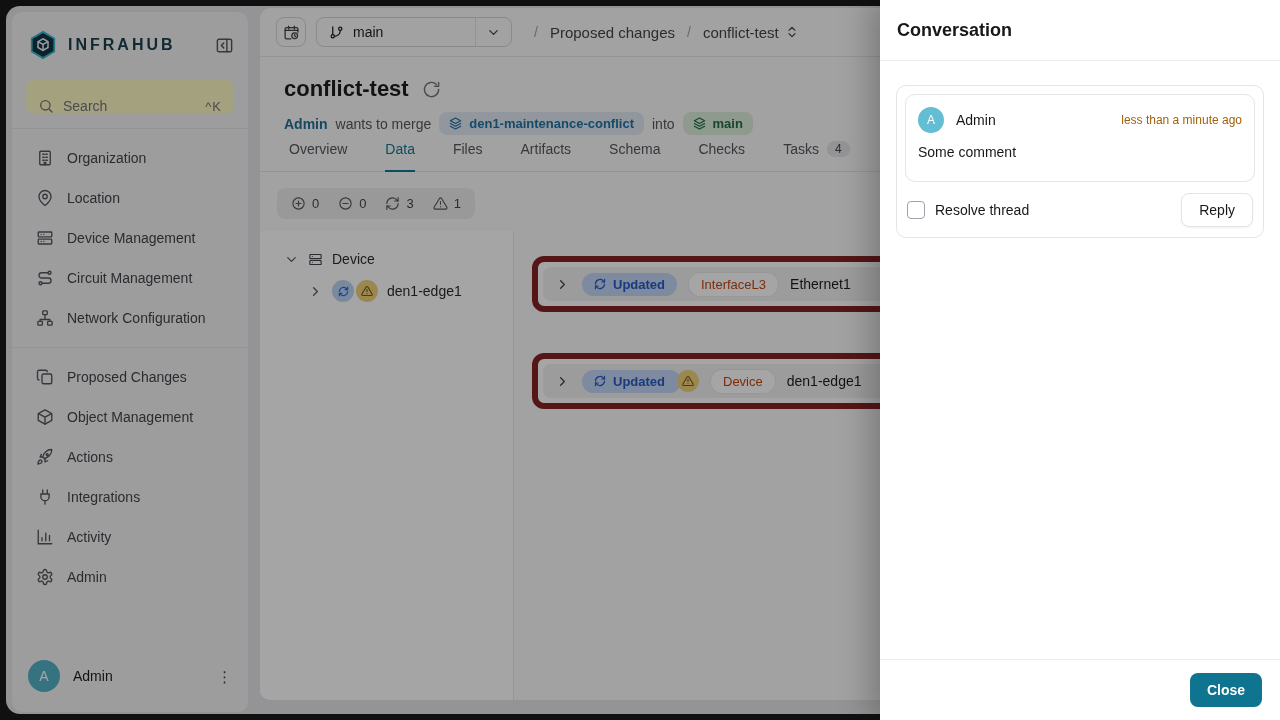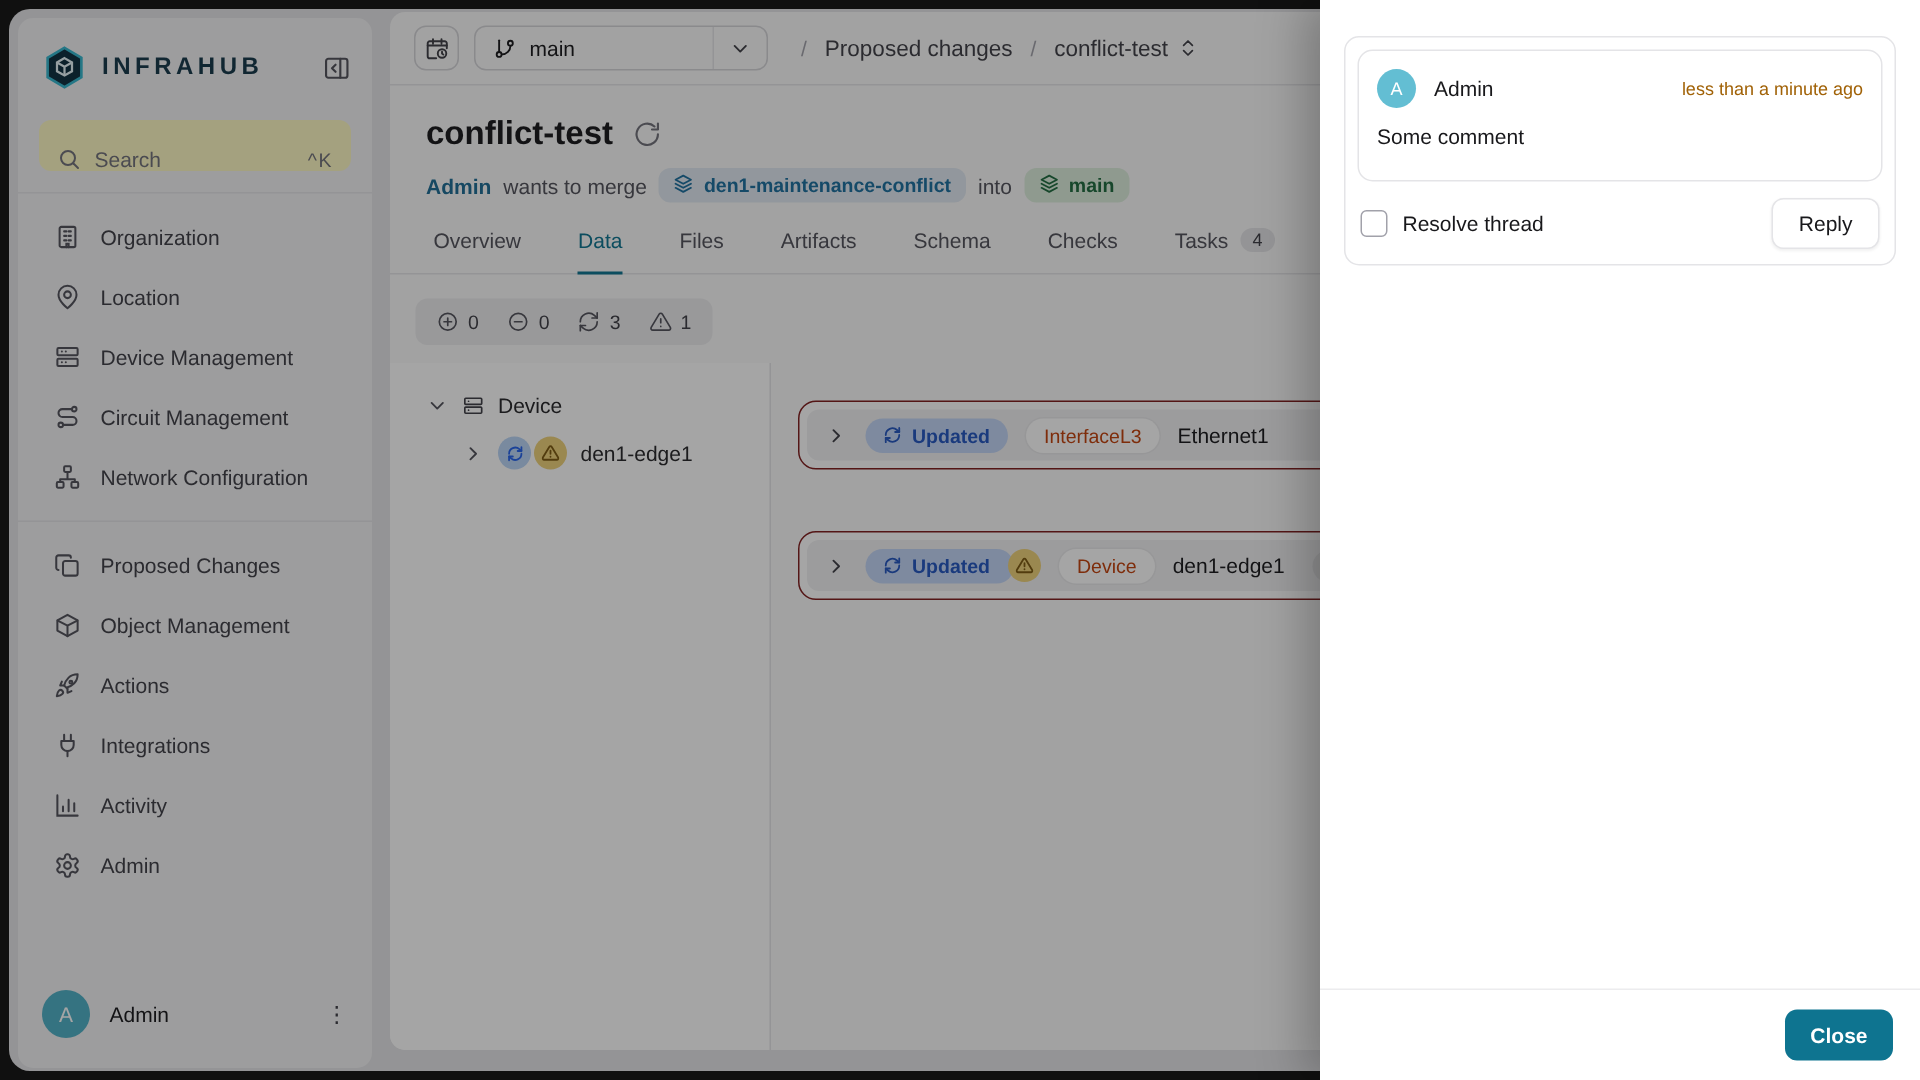--- a/index.html
+++ b/index.html
@@ -37,45 +37,45 @@
   .crumbs{display:flex;align-items:center;gap:12px;font-size:15px;color:#3f3f46;margin-left:12px}
   .slash{color:#a1a1aa;font-size:14px}
   .crumb-cur{display:flex;align-items:center;gap:6px;cursor:pointer}
 
   .page-head{padding:19px 24px 0;flex:none}
   .title-row{display:flex;align-items:center;gap:13px}
   .page-title{font-size:22px;font-weight:bold;color:#18181b}
   .refresh-btn{color:#71717a;background:none;border:none;cursor:pointer}
   .subtitle{margin-top:10px;display:flex;align-items:center;gap:8px;font-size:14px;color:#52525b}
   .author{color:#1d6d95;font-weight:bold}
-  .branch-badge{display:inline-flex;align-items:flex-start;gap:7px;padding:4px 10px;border-radius:8px;font-weight:bold;font-size:13px}
+  .branch-badge{display:inline-flex;align-items:center;gap:7px;padding:4px 10px;border-radius:8px;font-weight:bold;font-size:13px}
   .branch-badge.src{background:#e1e9f2;color:#1c6f9f}
   .branch-badge.dst{background:#ddeedd;color:#1f6b3f}
 
-  .tabs{display:flex;align-items:flex-end;gap:38px;padding-left:29px;margin-top:17px;border-bottom:1px solid #e4e4e7;flex:none}
+  .tabs{display:flex;align-items:flex-end;gap:38px;padding-left:29px;margin-top:6px;border-bottom:1px solid #e4e4e7;flex:none}
   .tab{font-size:14px;color:#52525b;padding-bottom:13px;display:flex;gap:8px;align-items:center;cursor:pointer;border-bottom:2px solid transparent;margin-bottom:-1px}
   .tab.active{color:#0e7490;border-bottom-color:#0e7490}
   .tab-badge{background:#e4e4e7;border-radius:999px;padding:1px 8px;font-size:12px;color:#3f3f46}
 
   .statsbar-wrap{padding:16px 0 12px 17px;flex:none}
   .statsbar{display:inline-flex;gap:19px;background:#ececee;border-radius:8px;padding:8px 14px}
   .stat{display:flex;align-items:center;gap:6px;font-size:13px;color:#3f3f46}
   .stat svg{color:#52525b}
 
   .content{flex:1;display:flex;min-height:0}
   .tree{width:254px;background:#ffffff;border-right:1px solid #e4e4e7;padding-top:20px;flex:none}
   .tree-root{display:flex;align-items:center;gap:9px;padding-left:24px;font-size:14px;color:#27272a;cursor:pointer}
   .tree-child{display:flex;align-items:center;gap:9px;padding-left:48px;margin-top:13px;font-size:14px;color:#27272a;cursor:pointer}
   .badge-circle{width:22px;height:22px;border-radius:50%;display:flex;align-items:center;justify-content:center}
   .bc-blue{background:#b9d4f6;color:#2563eb;z-index:1}
   .bc-yellow{background:#eed179;color:#7c5a10;margin-left:-7px}
   .tree-chevron{color:#52525b}
 
   .diff{flex:1;padding:25px 0 0 18px}
-  .diff-card{width:640px;background:#fff;border:1px solid #7f1d1d;border-radius:12px;padding:5px;margin-bottom:41px;cursor:pointer}
+  .diff-card{width:640px;background:#fff;border:6px solid #7f1d1d;border-radius:12px;padding:5px;margin-bottom:41px;cursor:pointer}
   .diff-row{background:#f1f1f3;border-radius:8px;display:flex;align-items:center;gap:12px;padding:5px 12px;height:34px;font-size:14px;color:#18181b}
   .row-chevron{color:#3f3f46}
   .status-pill{display:inline-flex;align-items:center;gap:7px;background:#c2d5f5;color:#2356c0;font-weight:bold;font-size:13px;border-radius:999px;padding:4px 12px}
   .warn-circle{width:22px;height:22px;border-radius:50%;background:#eed179;color:#7c5a10;display:flex;align-items:center;justify-content:center;margin-left:-16px}
   .kind-pill{background:#fff;border-radius:999px;padding:4px 12px;font-weight:normal;font-size:13px;color:#c2410c;box-shadow:0 0 0 1px #e9e9eb}
   .comment-pill{display:inline-flex;align-items:center;gap:6px;background:#e2e2e5;border-radius:999px;padding:3px 10px;font-size:13px;color:#3f3f46;margin-left:6px}
 
   
   .overlay{position:absolute;left:0;top:0;width:1280px;height:720px;background:rgba(10,10,12,.37);z-index:10}
   .drawer{position:absolute;top:0;right:0;width:400px;height:720px;background:#fff;z-index:20;box-shadow:-10px 0 30px rgba(0,0,0,.25)}
@@ -498,20 +498,23 @@
           </span>
         </div>
       </div>
     </div>
   </div>
 </main>
 
 <div class="overlay"></div>
 
 <section class="drawer">
+  <div class="drawer-header">
+    <span class="drawer-title">Conversation</span>
+  </div>
   <div class="drawer-body">
     <div class="thread">
       <div class="comment-card">
         <div class="comment-head">
           <span class="c-avatar">A</span>
           <span class="c-name">Admin</span>
           <span class="c-time">less than a minute ago</span>
         </div>
         <div class="c-body">Some comment</div>
       </div>

